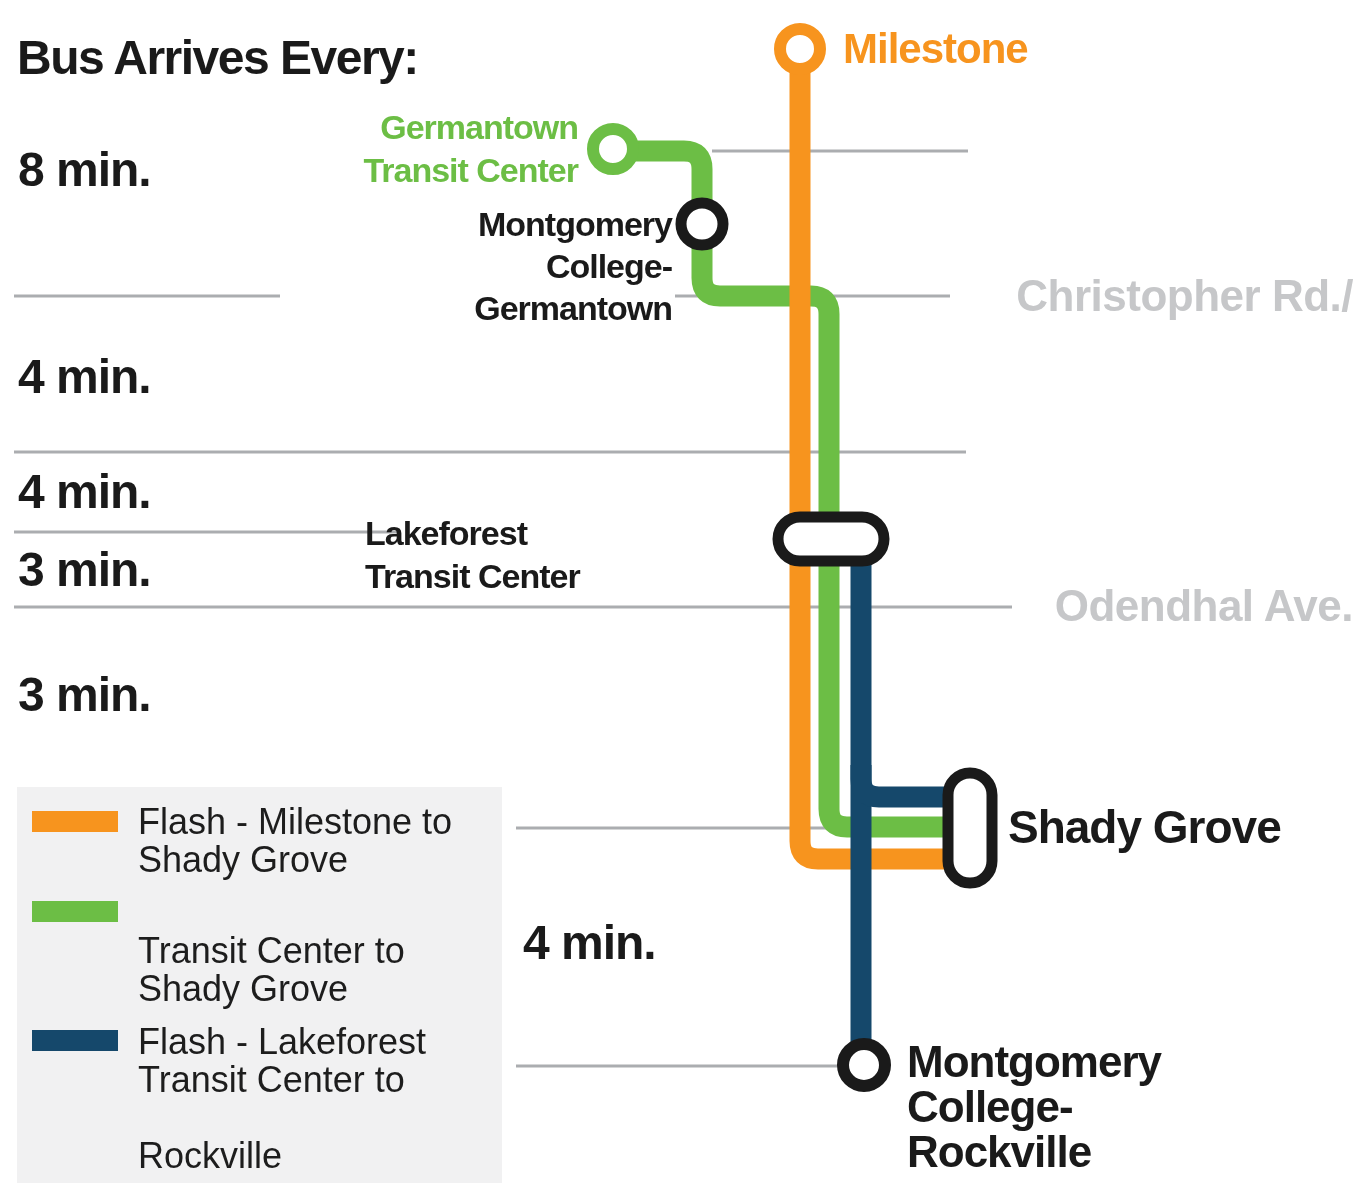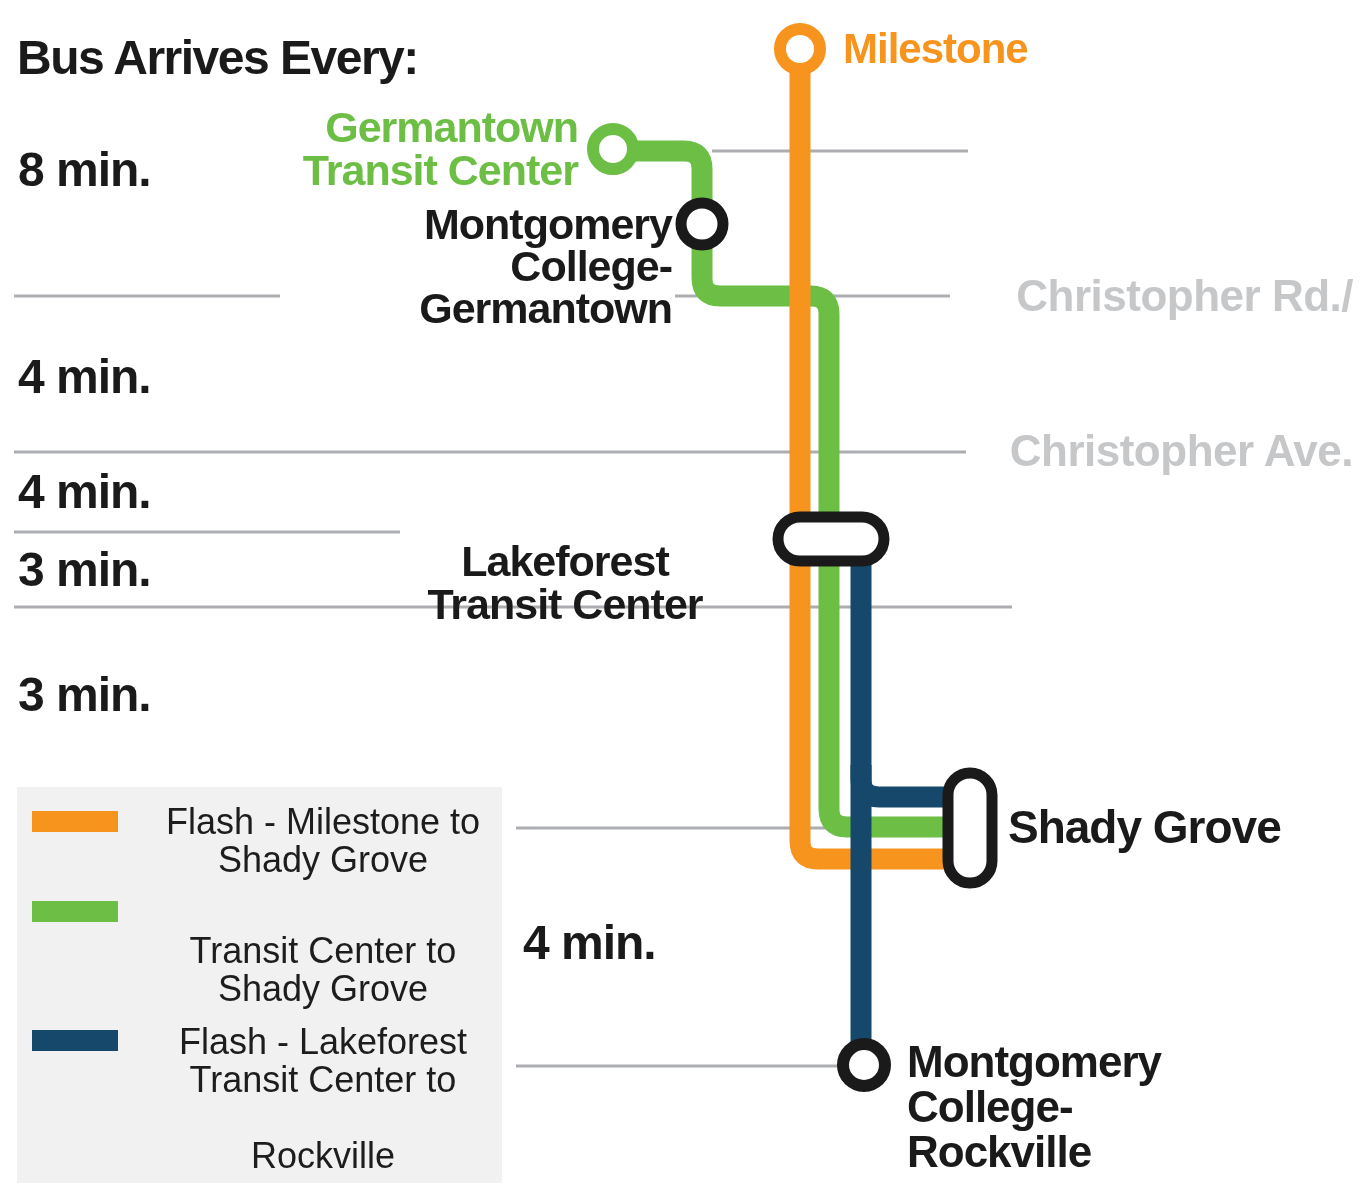--- a/index.html
+++ b/index.html
@@ -10,38 +10,38 @@
   #map-svg{position:absolute;left:0;top:0;}
   .lbl{position:absolute;white-space:nowrap;}
   .title{left:17px;top:30px;font-size:48px;font-weight:bold;letter-spacing:-1.5px;}
   .interval{font-size:48px;font-weight:bold;letter-spacing:-1px;line-height:48px;}
   .iv-1{left:18px;top:146px;}
   .iv-2{left:18px;top:353px;}
   .iv-3{left:18px;top:468px;}
   .iv-4{left:18px;top:546px;}
   .iv-5{left:18px;top:671px;}
   .iv-6{left:523px;top:919px;}
-  .stop{font-weight:bold;font-size:43px;letter-spacing:-1px;}
+  .stop{font-weight:bold;font-size:34px;letter-spacing:-1px;}
   .milestone-lbl{left:843px;top:25px;font-size:42px;}
   .gtc-lbl{left:178px;top:106px;width:400px;text-align:right;line-height:43px;}
   .mcg-lbl{left:272px;top:203px;width:400px;text-align:right;line-height:42px;}
-  .lak-lbl{left:365px;top:540px;width:400px;text-align:center;line-height:43px;}
+  .lak-lbl{left:365px;top:512px;width:400px;text-align:left;line-height:43px;}
   .shady-lbl{left:1008px;top:800px;font-size:46px;}
   .mcr-lbl{left:907px;top:1039px;line-height:45px;font-size:44px;}
   .street{font-weight:bold;font-size:44px;letter-spacing:-0.5px;width:420px;left:933px;text-align:right;line-height:42px;}
   .st-1{top:130px;}
   .st-2{top:275px;}
   .st-3{top:430px;}
   .st-4{top:585px;}
   .legend-box{position:absolute;left:17px;top:787px;width:485px;height:396px;}
   .swatch{position:absolute;left:32px;width:86px;height:21px;}
   .sw-1{top:811px;}
   .sw-2{top:901px;}
   .sw-3{top:1030px;}
-  .legend-text{position:absolute;left:138px;width:370px;font-size:36px;font-weight:400;line-height:38px;white-space:normal;color:#1d1d1d;text-align:center;}
+  .legend-text{position:absolute;left:138px;width:370px;font-size:36px;font-weight:400;line-height:38px;white-space:normal;color:#1d1d1d;}
   .lg-1{top:803px;}
   .lg-2{top:894px;}
   .lg-3{top:1023px;}
 </style>
 </head>
 <body>
 
 <div id="stage">
 
   <svg id="map-svg" width="1371" height="1200" viewBox="0 0 1371 1200">
@@ -100,21 +100,21 @@
 
   <div class="lbl stop mcr-lbl">
     <span>Montgomery</span><br>
     <span>College-</span><br>
     <span>Rockville</span>
   </div>
 
   <div class="lbl street st-2" style="color: rgb(198, 199, 201);">
     <span>Christopher Rd./</span><br>
   </div>
-  <div class="lbl street st-3" style="color: rgb(198, 199, 201);">Christopher Ave.</div>
+  <div class="lbl street st-4" style="color: rgb(198, 199, 201);">Odendhal Ave.</div>
 
   <div class="legend-box" style="background: rgb(241, 241, 242);"></div>
 
   <div class="swatch sw-1" style="background: rgb(247, 148, 30);"></div>
   <div class="legend-text lg-1">
     <span>Flash - Milestone to</span><br>
     <span>Shady Grove</span>
   </div>
 
   <div class="swatch sw-2" style="background: rgb(108, 190, 69);"></div>

